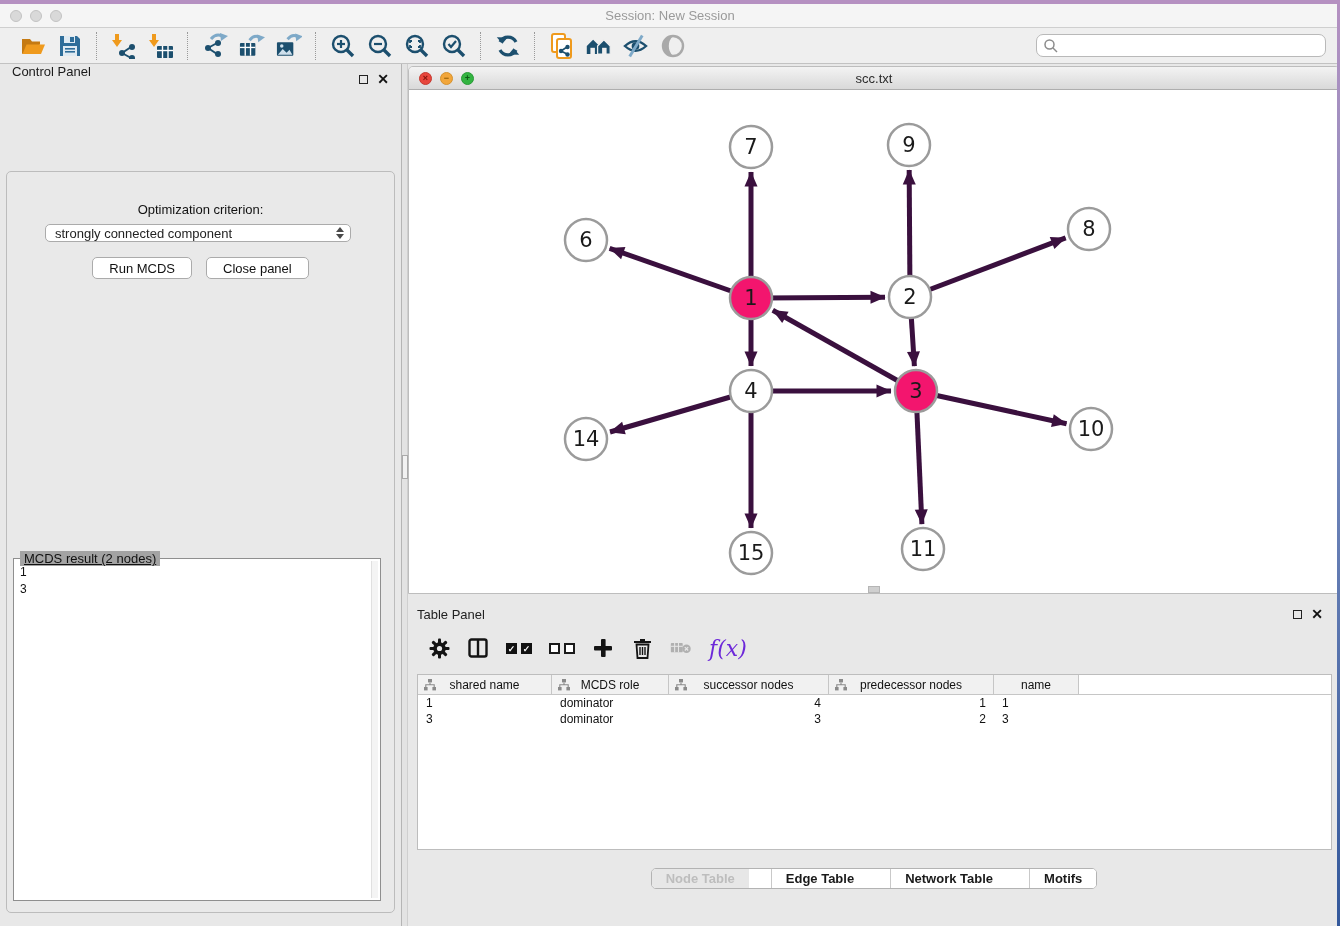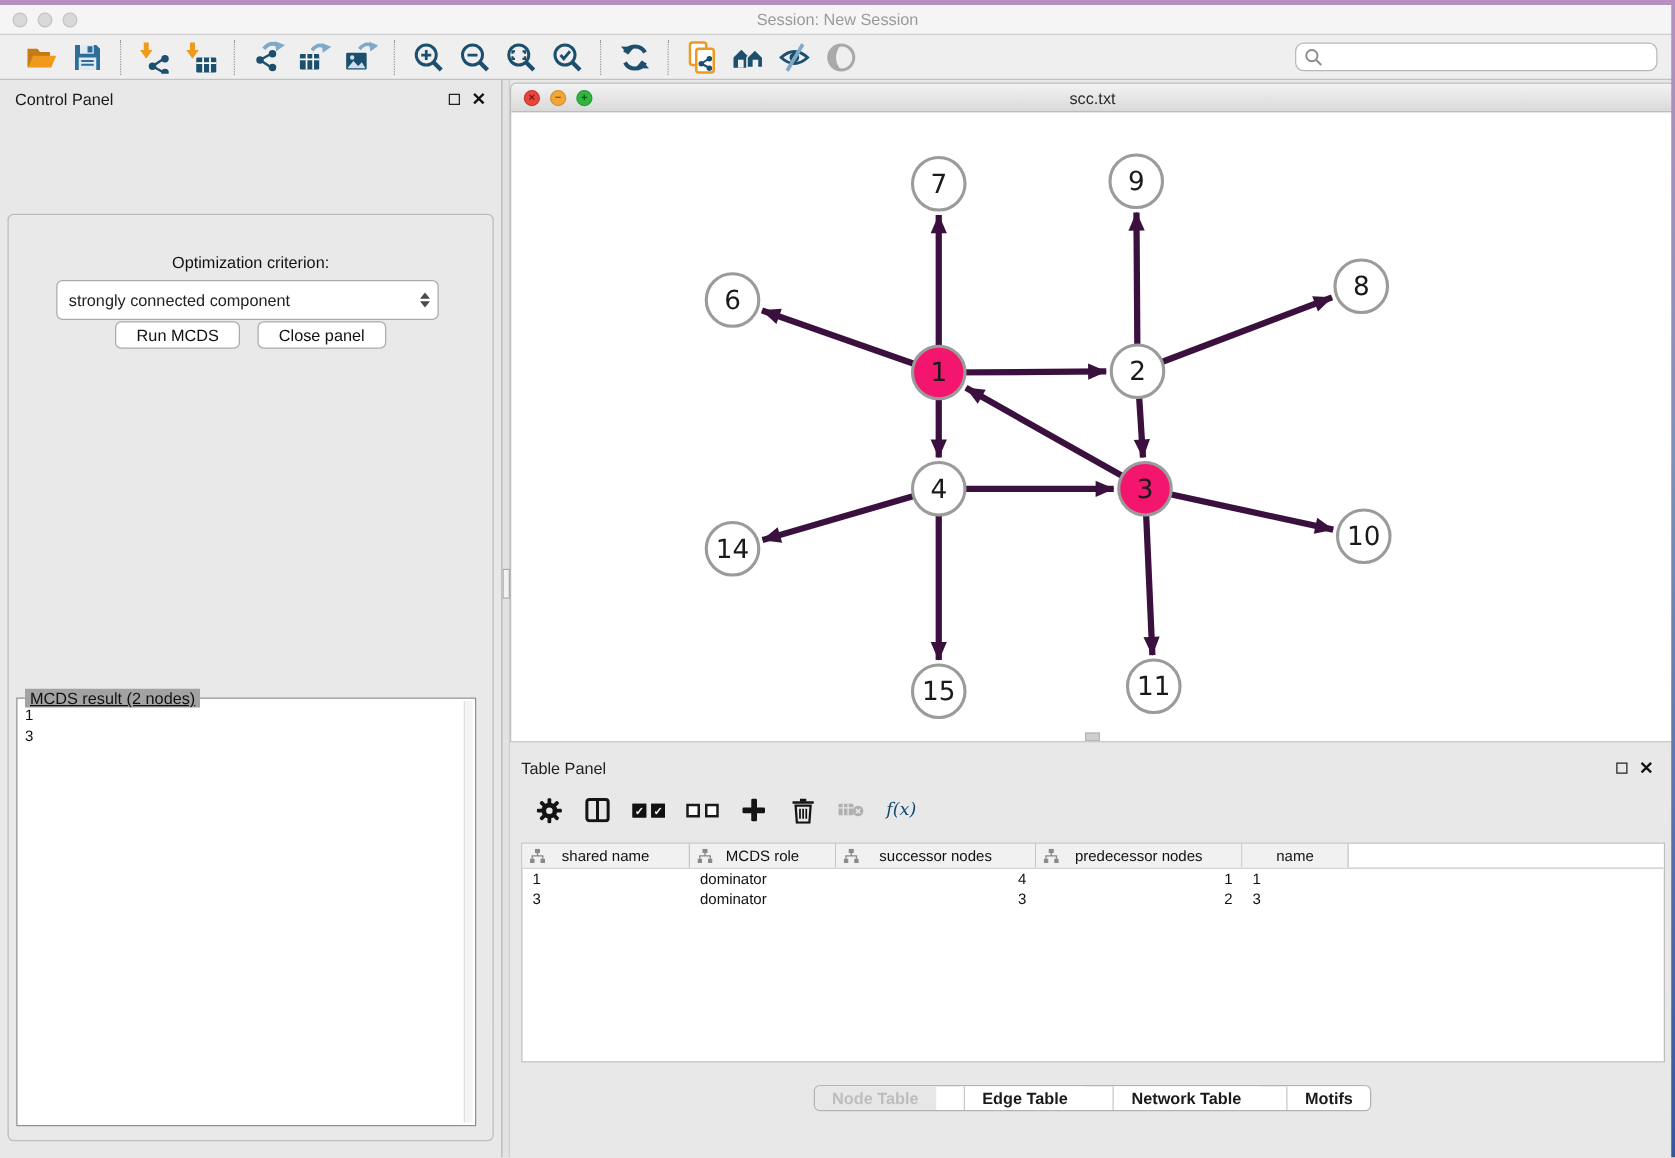--- a/index.html
+++ b/index.html
@@ -22,33 +22,33 @@
   .ticon { width:27px; height:27px; display:flex; align-items:center; justify-content:center; }
   .toolbar .spacer { flex:1; }
   .searchbox { width:290px; height:23px; background:#fff; border:1px solid #b9b9b9; border-radius:7px; display:flex; align-items:center; padding:0 6px; margin-right:6px; }
   .searchbox input { border:none; outline:none; flex:1; font-size:12px; font-family:"Liberation Sans",sans-serif; background:transparent; }
 
   
   .content { flex:1; display:flex; min-height:0; }
 
   
   .control-panel { width:401px; flex:0 0 auto; position:relative; background:#e8e8e8; }
-  .cp-titlerow { height:30px; display:flex; align-items:center; padding:0 12px; }
+  .cp-titlerow { height:30px; display:flex; padding:0 12px; }
   .cp-title { font-size:13px; color:#1a1a1a; }
   .win-btns { margin-left:auto; display:flex; align-items:center; gap:9px; }
   .float-btn { width:9px; height:9px; border:1.5px solid #222; display:inline-block; }
   .close-btn { font-weight:bold; font-size:14px; color:#111; line-height:1; }
   .cp-tabs { position:absolute; left:0; right:0; top:96px; display:flex; justify-content:center; z-index:2; }
   .seg { display:flex; border:1px solid #b3b3b3; border-radius:5px; overflow:hidden; background:#fff; height:22px; }
   .seg .tab { padding:0 14px; display:flex; align-items:center; font-size:13px; font-weight:600; color:#1a1a1a; border-left:1px solid #c9c9c9; background:#fff; }
   .seg .tab:first-child { border-left:none; }
   .seg .tab.active-dim { background:#e7e7e7; color:#bdbdbd; }
   .cp-box { position:absolute; left:6px; right:6px; top:107px; bottom:13px; border:1px solid #bcbcbc; border-radius:5px; background:#e9e9e9; }
   .opt-label { position:absolute; left:0; right:0; top:30px; text-align:center; font-size:13px; color:#111; }
-  .dropdown { position:absolute; left:38px; right:43px; top:52px; height:32px; background:#fff; border:1px solid #ababab; border-radius:5px; display:flex; align-items:center; padding:0 4px 0 9px; font-size:13px; }
+  .dropdown { position:absolute; left:38px; right:43px; top:52px; height:18px; background:#fff; border:1px solid #ababab; border-radius:5px; display:flex; align-items:center; padding:0 4px 0 9px; font-size:13px; }
   .dd-text { flex:1; }
   .dd-stepper { display:flex; flex-direction:column; align-items:center; gap:2px; padding-right:2px; }
   .dd-up { width:0; height:0; border-left:4px solid transparent; border-right:4px solid transparent; border-bottom:5px solid #4a4a4a; }
   .dd-down { width:0; height:0; border-left:4px solid transparent; border-right:4px solid transparent; border-top:5px solid #4a4a4a; }
   .cp-buttons { position:absolute; left:0; right:0; top:85px; display:flex; justify-content:center; gap:14px; }
   .btn { height:22px; background:#fff; border:1px solid #ababab; border-radius:5px; padding:0 16px; font-size:13px; color:#111; display:flex; align-items:center; }
   .mcds-result { position:absolute; left:6px; top:386px; right:13px; bottom:11px; border:1px solid #8f8f8f; background:#fff; }
   .mcds-legend { position:absolute; top:-8px; left:6px; background:#a3a3a3; padding:0 4px; font-size:13px; color:#111;text-decoration:underline; }
   .mcds-text { position:absolute; inset:2px 9px 2px 2px; font-size:12px; line-height:17px; padding:3px 4px; white-space:pre-line; color:#111; }
   .mcds-scroll { position:absolute; top:2px; bottom:2px; right:2px; width:7px; background:#f4f4f4; border-left:1px solid #e0e0e0; }
@@ -70,21 +70,21 @@
   .net-canvas { height:503px; background:#fff; position:relative; }
   .canvas-grip { position:absolute; left:50%; bottom:0; width:12px; height:7px; margin-left:-6px; background:#cfcfcf; border:1px solid #b5b5b5; }
 
   .hdivider { height:8px; flex:0 0 auto; background:#e8e8e8; }
 
   
   .table-panel { height:265px; flex:0 0 auto; background:#e8e8e8; position:relative; }
   .tp-titlerow { height:24px; display:flex; align-items:center; padding:0 17px 0 9px; }
   .tp-toolbar { height:44px; display:flex; align-items:center; gap:17px; padding-left:20px; }
   .tp-toolbar .ticon { width:22px; height:24px; }
-  .fx { font-family:"DejaVu Serif", serif; font-style:italic; font-size:14px; color:#0c4a6e; }
+  .fx { font-family:"DejaVu Serif", serif; font-style:italic; font-size:22px; color:#6d28d9; }
   .cb { width:11px; height:11px; display:inline-block; }
   .cb.on { background:#111; border:1px solid #111; color:#fff; font-size:9px; font-weight:bold; line-height:11px; text-align:center; }
   .cb.off { background:#fff; border:2px solid #1a1a1a; }
   .cbpair { display:flex; gap:4px; align-items:center; }
 
   .datatable { position:absolute; left:9px; right:8px; top:72px; height:176px; background:#fff; border:1px solid #bdbdbd; overflow:hidden; }
   .thead { display:flex; height:20px; border-bottom:1px solid #c6c6c6; background:#fff; }
   .th { position:relative; background:#f1f1f1; border-right:1px solid #c6c6c6; display:flex; align-items:center; justify-content:center; font-size:12px; color:#111; }
   .th .attr-ic { position:absolute; left:6px; top:4px; }
   .trow { display:flex; height:16px; font-size:12px; color:#111; }

